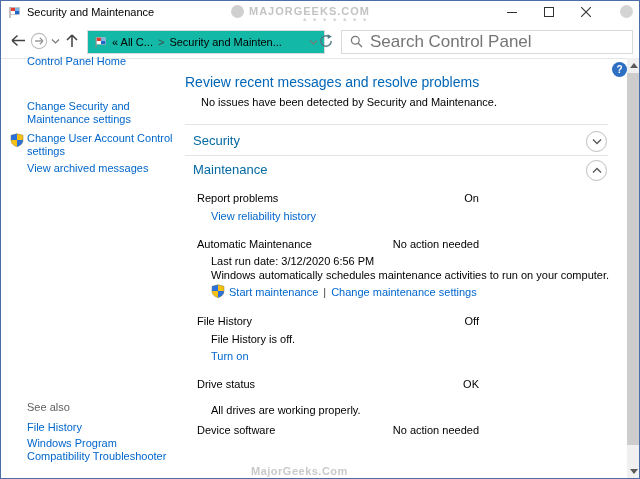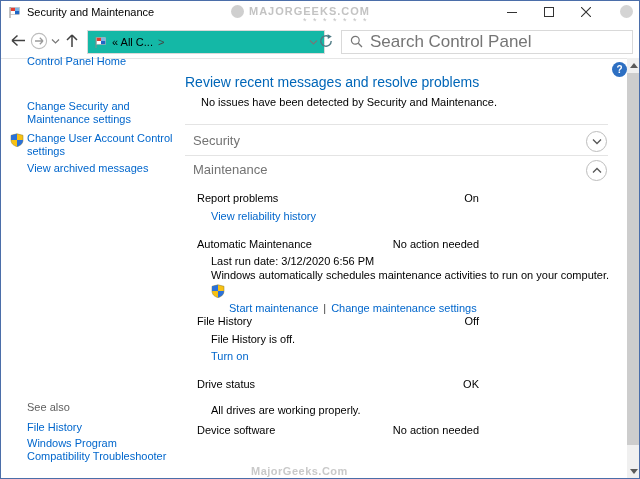--- a/index.html
+++ b/index.html
@@ -33,28 +33,28 @@
 
   
   .side-link{position:absolute;left:26px;color:#0066cc;cursor:pointer;white-space:pre-line;line-height:13px;width:152px;font-size:11px;}
   .side-heading{position:absolute;left:26px;color:#606060;font-size:11px;}
   .side-shield{position:absolute;left:9px;top:132px;width:14px;height:14px;}
 
   
   .main-heading{position:absolute;left:184px;top:73px;font-size:14px;color:#0066b8;font-weight:normal;margin:0;}
   .status-line{position:absolute;left:200px;top:95px;font-size:11px;}
   .sep{position:absolute;left:184px;width:423px;height:1px;background:#e4e4e4;}
-  .sec-title{position:absolute;left:192px;font-size:13px;color:#737373;cursor:pointer;}
+  .sec-title{position:absolute;left:192px;font-size:13px;color:#0369a1;cursor:pointer;}
   .chev-btn{position:absolute;left:585px;width:19px;height:19px;border:1px solid #bdbdbd;border-radius:50%;display:flex;align-items:center;justify-content:center;cursor:pointer;background:#fff;}
   .row-label{position:absolute;left:196px;font-size:11px;}
   .row-detail{position:absolute;left:210px;font-size:11px;}
   .status-value{position:absolute;left:340px;width:138px;text-align:right;font-size:11px;}
   .link{color:#0066cc;cursor:pointer;font-size:11px;}
   .abs-link{position:absolute;left:210px;}
-  .maint-links{position:absolute;left:228px;top:301px;display:flex;gap:5px;align-items:flex-end;}
+  .maint-links{position:absolute;left:228px;top:285px;display:flex;gap:5px;align-items:flex-end;}
   .mini-shield{position:absolute;left:210px;top:283px;width:14px;height:14px;}
   .help-btn{position:absolute;left:611px;top:61px;width:15px;height:15px;border-radius:50%;background:#2d6fc2;color:#fff;font-size:10px;font-weight:bold;display:flex;align-items:center;justify-content:center;cursor:pointer;}
   .wm-bottom{position:absolute;left:250px;top:464px;color:#c9c9c9;font-weight:bold;font-size:11px;letter-spacing:0.5px;}
 
   
   .scrollbar{position:absolute;left:626px;top:57px;width:13px;height:421px;background:#f0f0f0;}
   .scroll-arrow{position:absolute;left:0;width:13px;height:15px;display:flex;align-items:center;justify-content:center;cursor:pointer;}
   .tri-up{width:0;height:0;border-left:4px solid transparent;border-right:4px solid transparent;border-bottom:5px solid #5a5a5a;}
   .tri-down{width:0;height:0;border-left:4px solid transparent;border-right:4px solid transparent;border-top:5px solid #5a5a5a;}
   .scroll-thumb{position:absolute;left:0;top:15px;width:13px;height:372px;background:#cdcdcd;cursor:pointer;}
@@ -128,20 +128,21 @@
         <svg width="13" height="13" viewBox="0 0 13 13">
           <rect x="1.5" y="1" width="1" height="11" fill="#8a8a8a"></rect>
           <rect x="2.5" y="1.5" width="9" height="7" fill="#ffffff" stroke="#9a9a9a" stroke-width="0.5"></rect>
           <rect x="2.8" y="1.8" width="4.2" height="3.2" fill="#e23c30"></rect>
           <rect x="7" y="1.8" width="4.2" height="3.2" fill="#7db4e4"></rect>
           <rect x="7" y="5" width="4.2" height="3.2" fill="#1e66c7"></rect>
         </svg>
       </span>
       <span class="crumb">« All C...</span>
       <span class="crumb crumb-sep">&gt;</span>
+      <span class="crumb">Security and Mainten...</span>
       <span class="crumb-dd">
         <svg width="9" height="7" viewBox="0 0 9 7">
             <path d="M1 1.5 L4.5 5 L8 1.5" stroke="#777" stroke-width="1.2" fill="none"></path>
           </svg>
       </span>
     </div>
 
     <div class="refreshbtn">
       <svg width="14" height="14" viewBox="0 0 14 14">
         <path d="M12.2 7 A5.2 5.2 0 1 1 9.6 2.5" fill="none" stroke="#4d7a84" stroke-width="1.4"></path>

